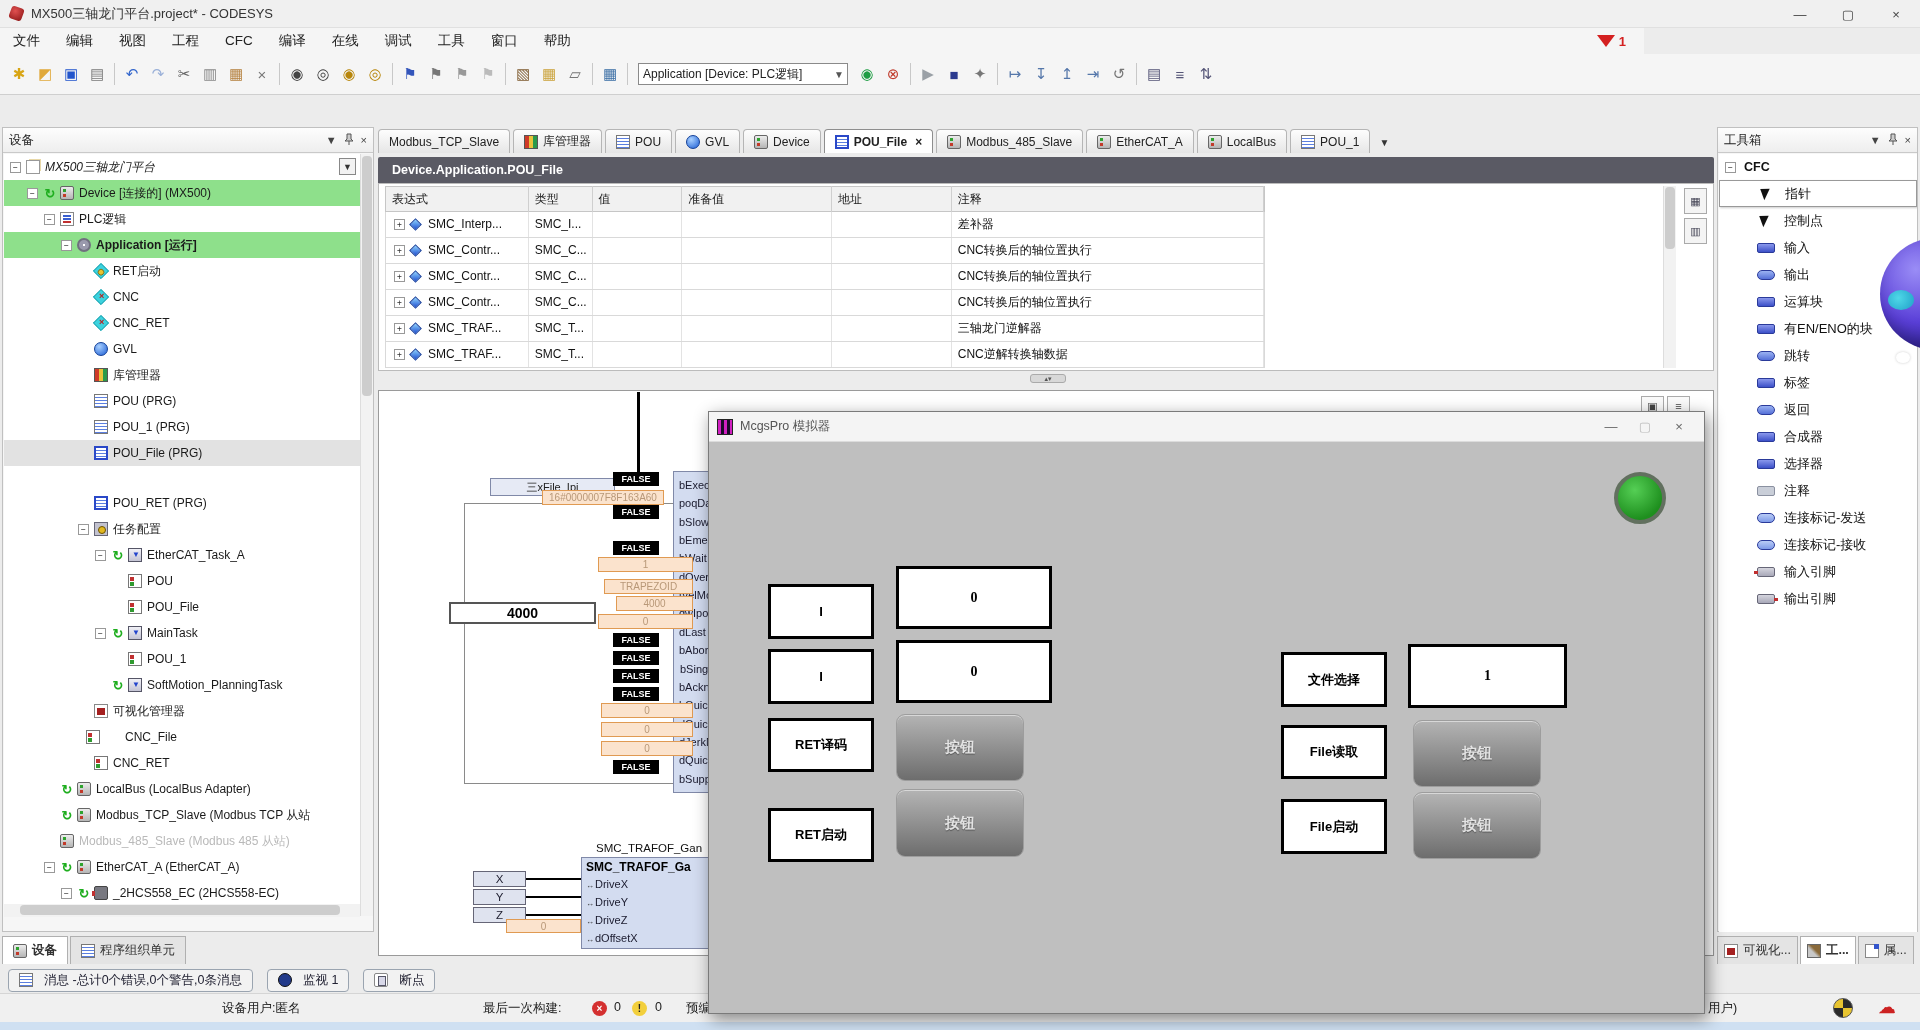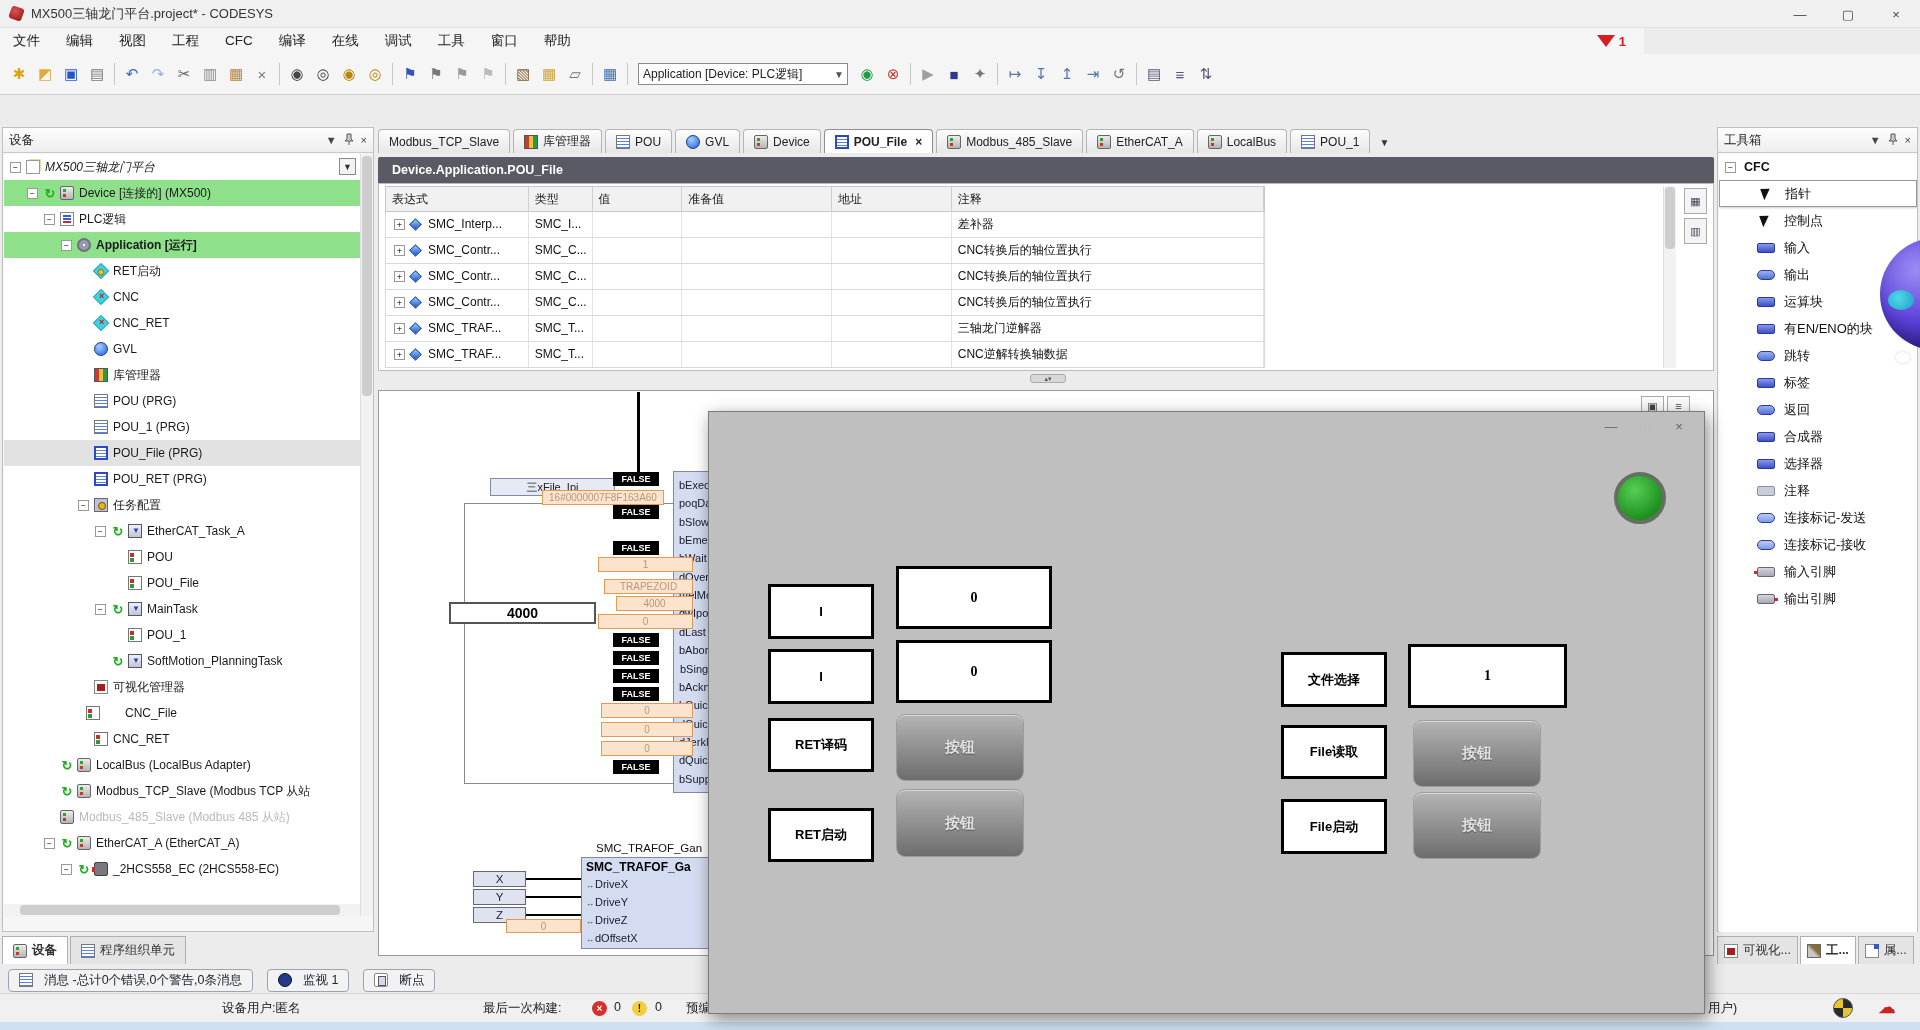--- a/index.html
+++ b/index.html
@@ -304,21 +304,21 @@
         <div class="trow" style="padding-left: 74px;">
           <span style="flex: 0 0 16px;"></span>
           <span class="ti ti-doc"></span>
           <span>POU_1 (PRG)</span>
         </div>
         <div class="trow sel" style="padding-left: 74px;">
           <span style="flex: 0 0 16px;"></span>
           <span class="ti ti-doc-run"></span>
           <span>POU_File (PRG)</span>
         </div>
-        <div class="trow" style="padding-left: 74px;">
+        <div class="trow" style="padding-left: 74px; margin-top: 24px;">
           <span style="flex: 0 0 16px;"></span>
           <span class="ti ti-doc-run"></span>
           <span>POU_RET (PRG)</span>
         </div>
         <div class="trow" style="padding-left: 74px;">
           <span class="twisty">−</span>
           <span class="ti ti-task-config"></span>
           <span>任务配置</span>
         </div>
         <div class="trow" style="padding-left: 91px;">
@@ -742,20 +742,24 @@
     <span class="sticon" style="left:632px;top:7px;background:#f2cf3c;color:#222;">!</span>
     <span class="st" style="left:655px">0</span>
     <span class="st" style="left:686px">预编</span>
     <span class="st" style="left:1708px">用户)</span>
   </div>
   <div id="shield" class="abs"></div>
   <div id="cloud" class="abs">☁</div>
   <div id="bottom-strip" class="abs"></div>
 
   <div id="dialog" class="abs">
+    <div id="dlg-title">
+      <span id="dlg-icon"></span>
+      <span id="dlg-title-text">McgsPro 模拟器</span>
+    </div>
     <span class="dctl" style="right:76px">—</span>
     <span class="dctl" style="right:42px;color:#bbb;">▢</span>
     <span class="dctl" style="right:8px">×</span>
     <div id="indicator"></div>
     <div id="dlg-widgets">
         <div class="dlabel" style="left: 59px; top: 172px; width: 106px; height: 55px;">I</div>
         <div class="dvalue" style="left: 187px; top: 154px; width: 156px; height: 63px;">0</div>
         <div class="dlabel" style="left: 59px; top: 237px; width: 106px; height: 55px;">I</div>
         <div class="dvalue" style="left: 187px; top: 228px; width: 156px; height: 63px;">0</div>
         <div class="dlabel" style="left: 59px; top: 306px; width: 106px; height: 54px;">RET译码</div>

